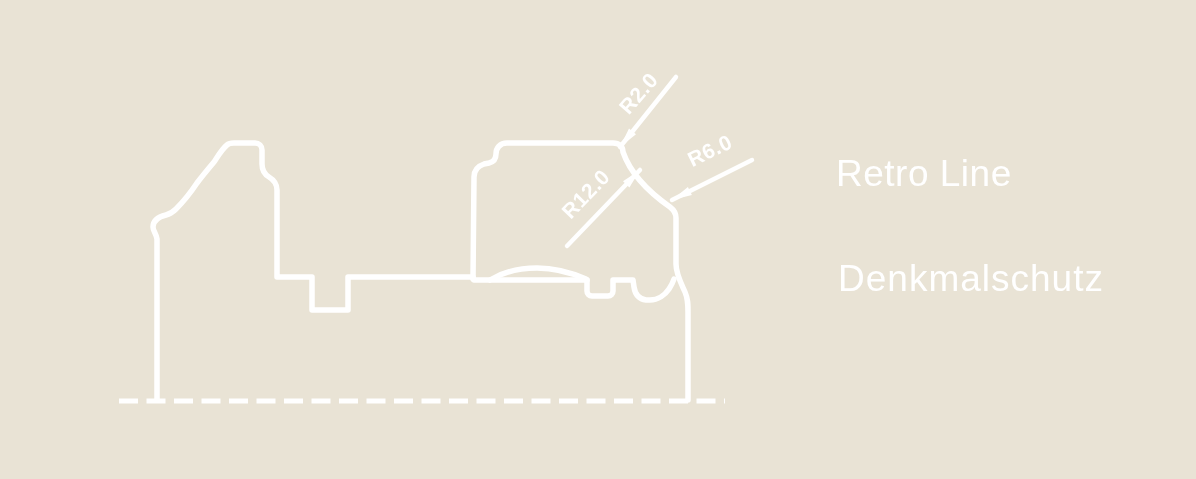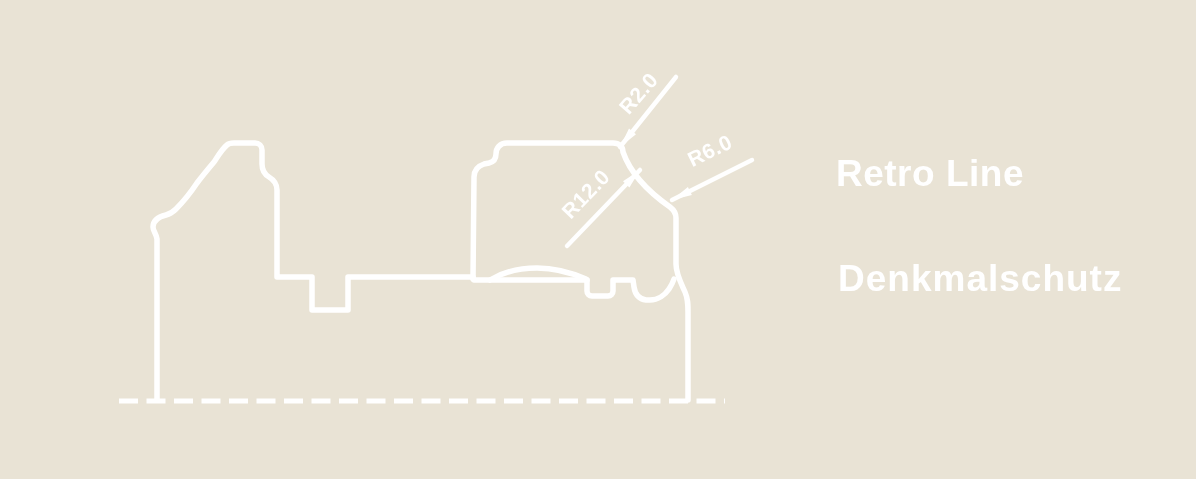--- a/index.html
+++ b/index.html
@@ -50,28 +50,28 @@
     stroke-dasharray: 19 8.5;
   }
   .caption {
     position: absolute;
     left: 836px;
     color: #ffffff;
   }
   .caption-title {
     top: 153px;
     font-size: 37px;
-    font-weight: 700;
+    font-weight: 400;
     letter-spacing: 0.5px;
   }
   .caption-subtitle {
     top: 258px;
     left: 838px;
     font-size: 37px;
-    font-weight: 700;
+    font-weight: 400;
     letter-spacing: 1px;
   }
 </style>
 </head>
 <body>
 
 <div class="canvas">
 
   <svg class="drawing-svg" width="1196" height="479" viewBox="0 0 1196 479">
 

